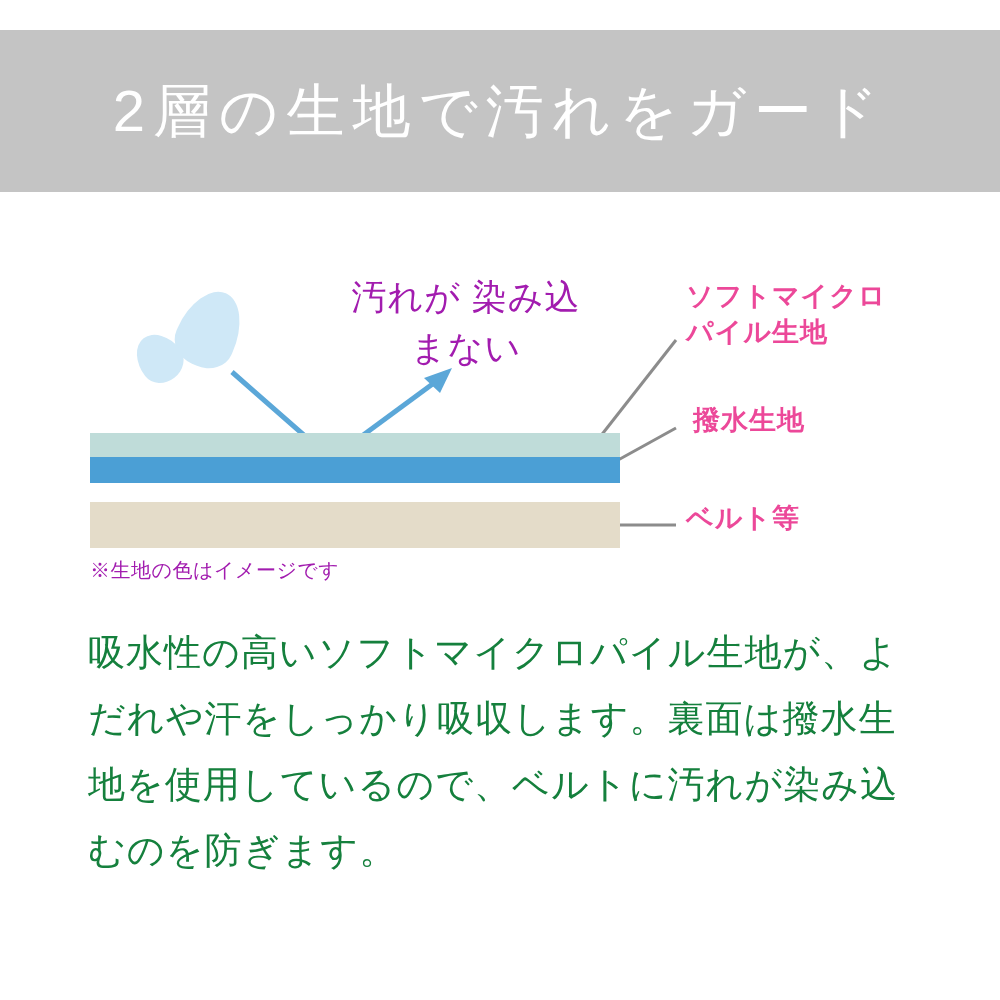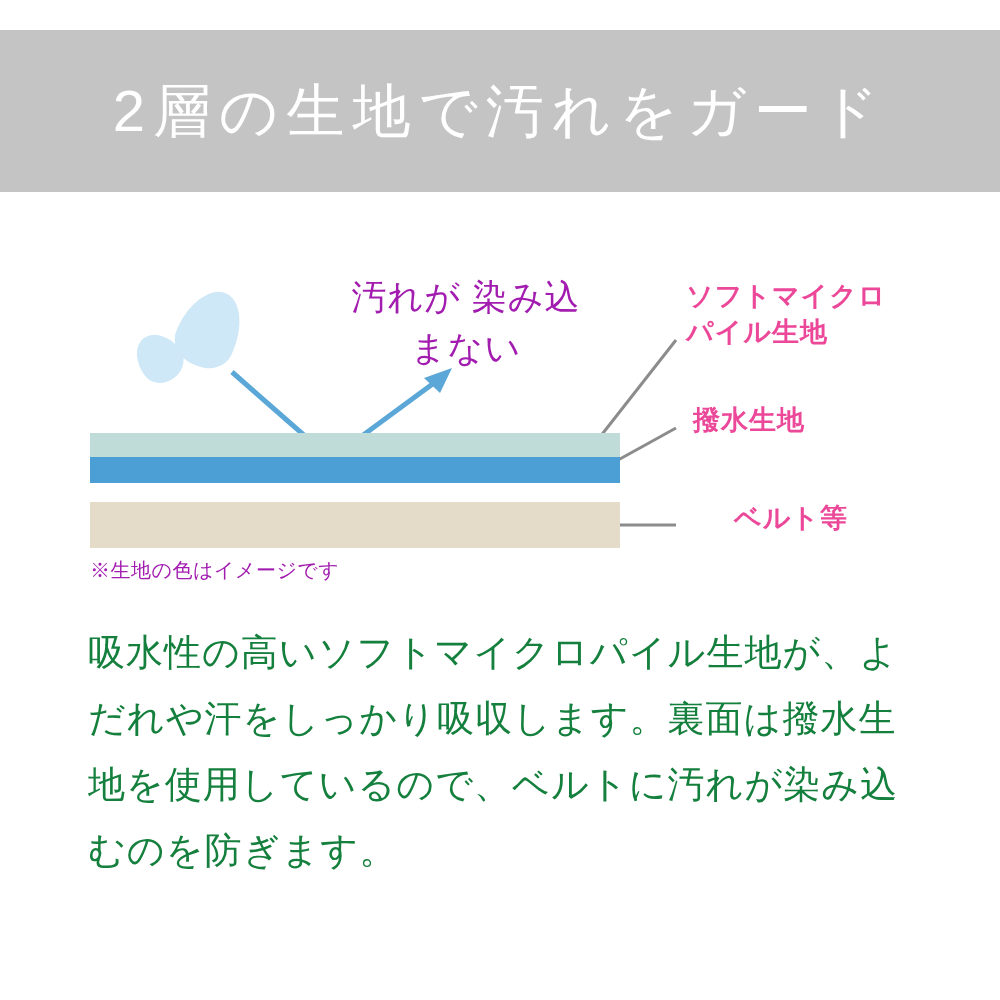--- a/index.html
+++ b/index.html
@@ -117,21 +117,21 @@
     position: absolute;
     color: #ec4899;
     font-size: 27px;
     line-height: 1.35;
     letter-spacing: 1px;
     white-space: pre-line;
     font-weight: bold;
   }
   .callout-1 { left: 686px; top: 58px; }
   .callout-2 { left: 662px; top: 182px; margin-left: 31px; }
-  .callout-3 { left: 686px; top: 280px; margin-left: 48px; }
+  .callout-3 { left: 686px; top: 280px; }
   .svg-overlay {
     position: absolute;
     left: 0;
     top: 0;
     width: 1000px;
     height: 380px;
   }
   
   .body-copy {
     position: absolute;

